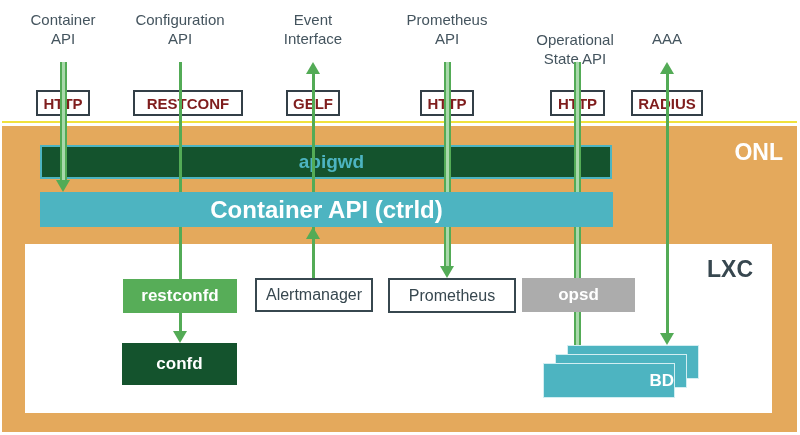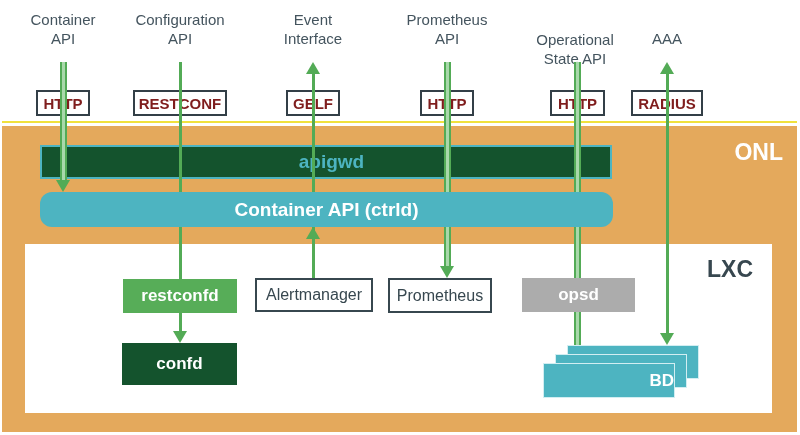--- a/index.html
+++ b/index.html
@@ -21,49 +21,49 @@
   .api-label{position:absolute;top:5px;height:43px;display:flex;align-items:flex-end;
              justify-content:center;text-align:center;font-size:15px;line-height:19px;
              color:#44545E;}
   .al1{left:23px;width:80px;text-align:center;}  .al2{left:130px;width:100px;} .al3{left:273px;width:80px;}
   .al4{left:402px;width:90px;} .al5{left:530px;width:90px;margin-top:20px;}  .al6{left:627px;width:80px;}
 
   
   .proto{position:absolute;top:90px;height:26px;background:#ffffff;border:2px solid #333F47;
          box-sizing:border-box;display:flex;align-items:center;justify-content:center;
          font-size:15px;font-weight:700;color:#7f1d1d;}
-  .pr1{left:36px;width:54px;}  .pr2{left:133px;width:94px;} .pr3{left:286px;width:54px;}
+  .pr1{left:36px;width:54px;}  .pr2{left:133px;width:110px;} .pr3{left:286px;width:54px;}
   .pr4{left:420px;width:54px;} .pr5{left:550px;width:55px;} .pr6{left:631px;width:72px;}
 
   
   .apigwd{position:absolute;left:40px;top:145px;width:572px;height:34px;background:#14532d;
           border:2px solid #4DB4C1;box-sizing:border-box;display:flex;align-items:center;
           justify-content:center;font-size:19px;font-weight:700;color:#4DB4C1;padding-left:11px;}
 
   
   .line{position:absolute;}
   .thin{width:3px;background:#53AB56;}
   .thick{width:7px;background:linear-gradient(90deg,#53AB56 0,#53AB56 2px,#A9D8AB 2px,#A9D8AB 5px,#53AB56 5px,#53AB56 7px);}
   .arr{position:absolute;width:0;height:0;border-left:7px solid transparent;border-right:7px solid transparent;}
   .arr.down{border-top:12px solid #53AB56;}
   .arr.up{border-bottom:12px solid #53AB56;}
 
   
   .ctrld-bar{position:absolute;left:40px;top:192px;width:573px;height:35px;background:#4DB4C1;
-             display:flex;align-items:center;justify-content:center;font-size:19px;
-             font-weight:700;color:#ffffff;border-radius:12px;}
+             display:flex;align-items:center;justify-content:center;font-size:24px;
+             font-weight:700;color:#ffffff;}
 
   
   .comp{position:absolute;box-sizing:border-box;display:flex;align-items:center;
         justify-content:center;font-size:17px;font-weight:700;color:#ffffff;}
   .restconfd{left:123px;top:279px;width:114px;height:34px;background:#57AD58;}
   .confd{left:122px;top:343px;width:115px;height:42px;background:#14532d;}
   .plainbox{font-weight:400;font-size:16px;color:#37474F;background:#ffffff;border:2px solid #37474F;}
   .alertmanager{left:255px;top:278px;width:118px;height:34px;}
-  .prometheus{left:388px;top:278px;width:104px;height:35px;}
+  .prometheus{left:388px;top:278px;width:128px;height:35px;}
   .opsd{left:522px;top:278px;width:113px;height:34px;background:#ACACAC;}
   .bd{position:absolute;width:132px;height:34px;background:#4DB4C1;border:1px solid #D2EEF2;
       box-sizing:border-box;display:flex;align-items:center;justify-content:flex-end;
       font-size:17px;font-weight:700;color:#ffffff;}
   .bd-back{left:567px;top:345px;} .bd-mid{left:555px;top:354px;} .bd-front{left:543px;top:363px;height:35px;}
 </style>
 </head>
 <body>
 
 <div class="page">

